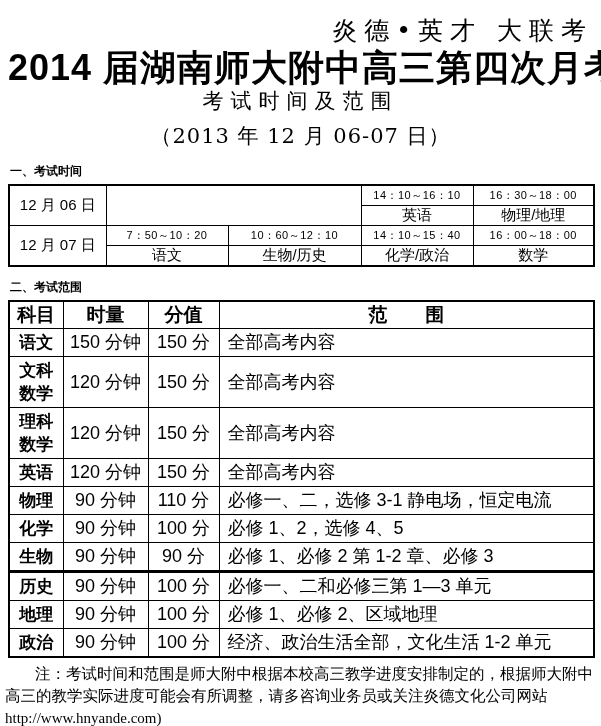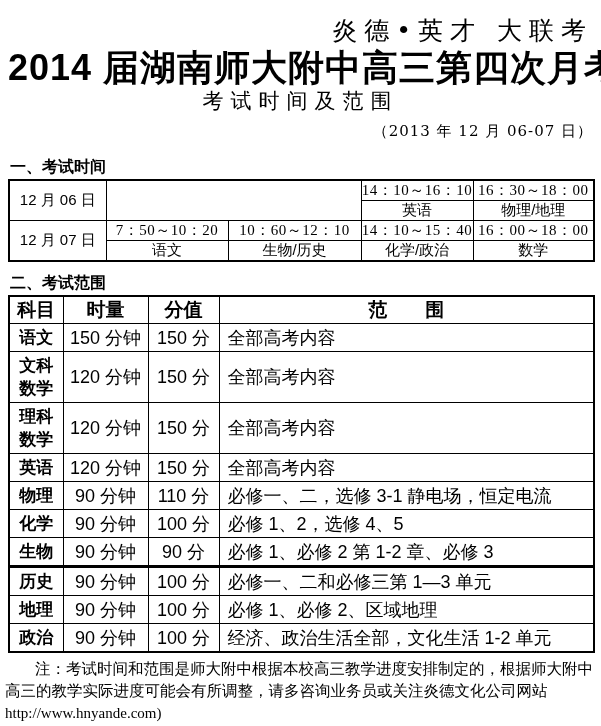--- a/index.html
+++ b/index.html
@@ -24,43 +24,43 @@
     font-weight: bold; letter-spacing: 1px;
     margin: 1px 0 0 0; white-space: nowrap;
   }
   .subtitle {
     text-align: center;
     font-family: "DejaVu Serif", serif;
     font-size: 21px; line-height: 30px;
     letter-spacing: 7px; margin-top: 0;
   }
   .daterange {
-    text-align: right;
+    text-align: center;
     font-family: "DejaVu Serif", serif;
-    font-size: 15px; line-height: 30px;
-    letter-spacing: 1px; 
+    font-size: 21px; line-height: 30px;
+    letter-spacing: 1px; margin-top: 5px;
   }
   .sec-heading {
-    font-size: 16px; font-weight: bold;
+    font-size: 12px; font-weight: bold;
     margin: 11px 0 3px 2px; line-height: 19px;
   }
 
   table {
     border-collapse: collapse;
     width: 585px; table-layout: fixed;
     border: 2px solid #000;
   }
   td, th {
     border: 1px solid #000;
     text-align: center; vertical-align: middle;
     padding: 0; overflow: hidden;
   }
 
   .t1 td { height: 20px; font-size: 15px; }
-  .t1 .time-cell { font-family: Liberation Serif, serif; font-size: 15px; letter-spacing: 0.5px; }
+  .t1 .time-cell { font-family: Liberation Sans, sans-serif; font-size: 11px; letter-spacing: 0.5px; }
 
   .t2 th { height: 27px; font-size: 19px; font-weight: bold; text-align: center; }
   .t2 td { height: 27px; font-size: 18px; }
   .t2 td.subj { font-size: 17px; font-weight: bold; line-height: 23px; padding: 2px 1px; }
   .t2 td.scope { text-align: left; padding-left: 8px; margin-left: 44px; }
   .t2 tr.pbreak td { border-top: 3px solid #000; }
 
   .note {
     width: 590px;
     margin: 5px 0 0 -3px;

